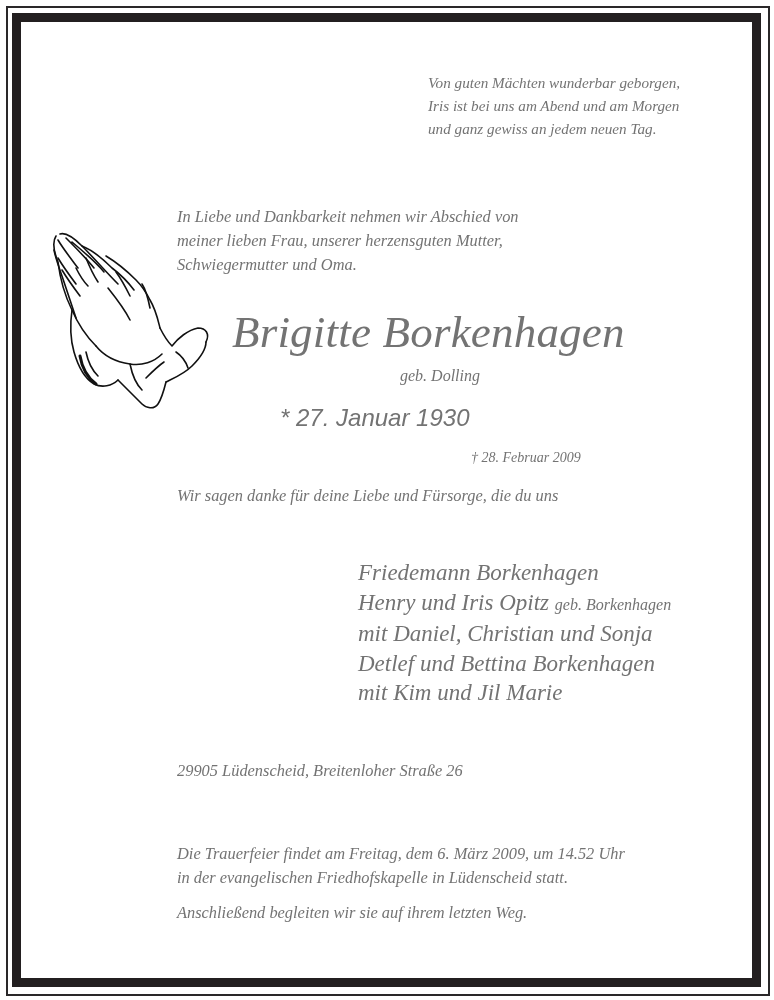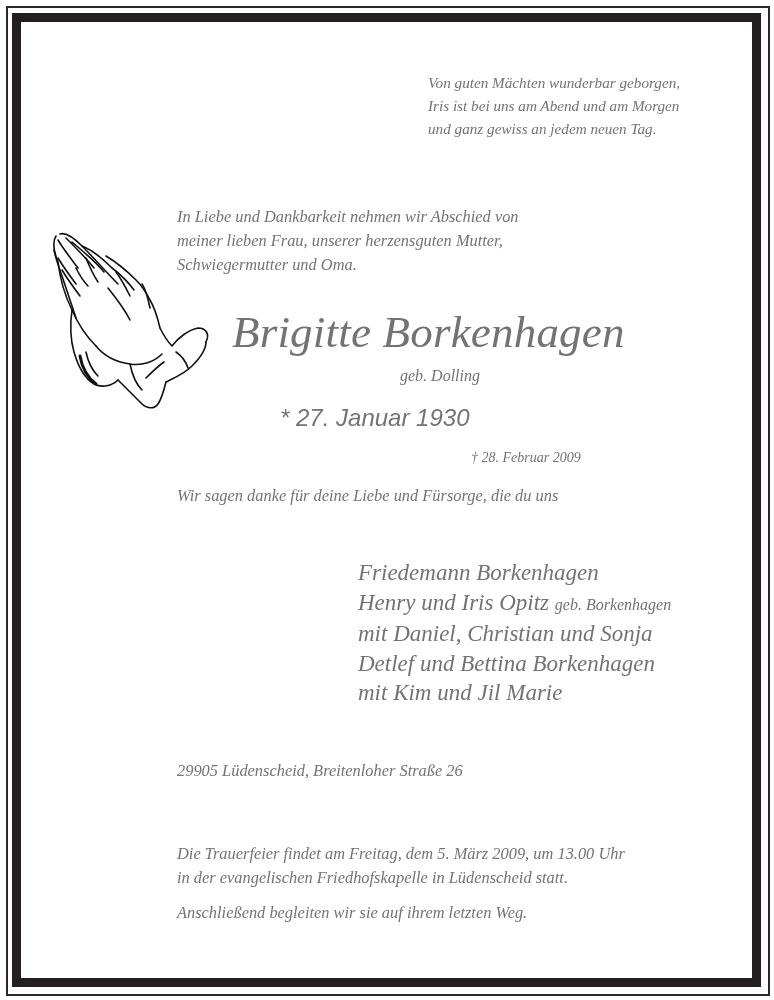--- a/index.html
+++ b/index.html
@@ -82,17 +82,17 @@
   <span class="line"><span>Friedemann Borkenhagen</span></span>
   <span class="line"><span>Henry und Iris Opitz</span> <span class="small">geb. Borkenhagen</span></span>
   <span class="line"><span>mit Daniel, Christian und Sonja</span></span>
   <span class="line"><span>Detlef und Bettina Borkenhagen</span></span>
   <span class="line"><span>mit Kim und Jil Marie</span></span>
 </div>
 
 <div class="it address">29905 Lüdenscheid, Breitenloher Straße 26</div>
 
 <div class="it service">
-  <span class="line">Die Trauerfeier findet am Freitag, dem 5. März 2009, um 13.00 Uhr</span>
+  <span class="line">Die Trauerfeier findet am Freitag, dem 6. März 2009, um 14.52 Uhr</span>
   <span class="line">in der evangelischen Friedhofskapelle in Lüdenscheid statt.</span>
 </div>
 
 <div class="it closing">Anschließend begleiten wir sie auf ihrem letzten Weg.</div>
 
 </body></html>

